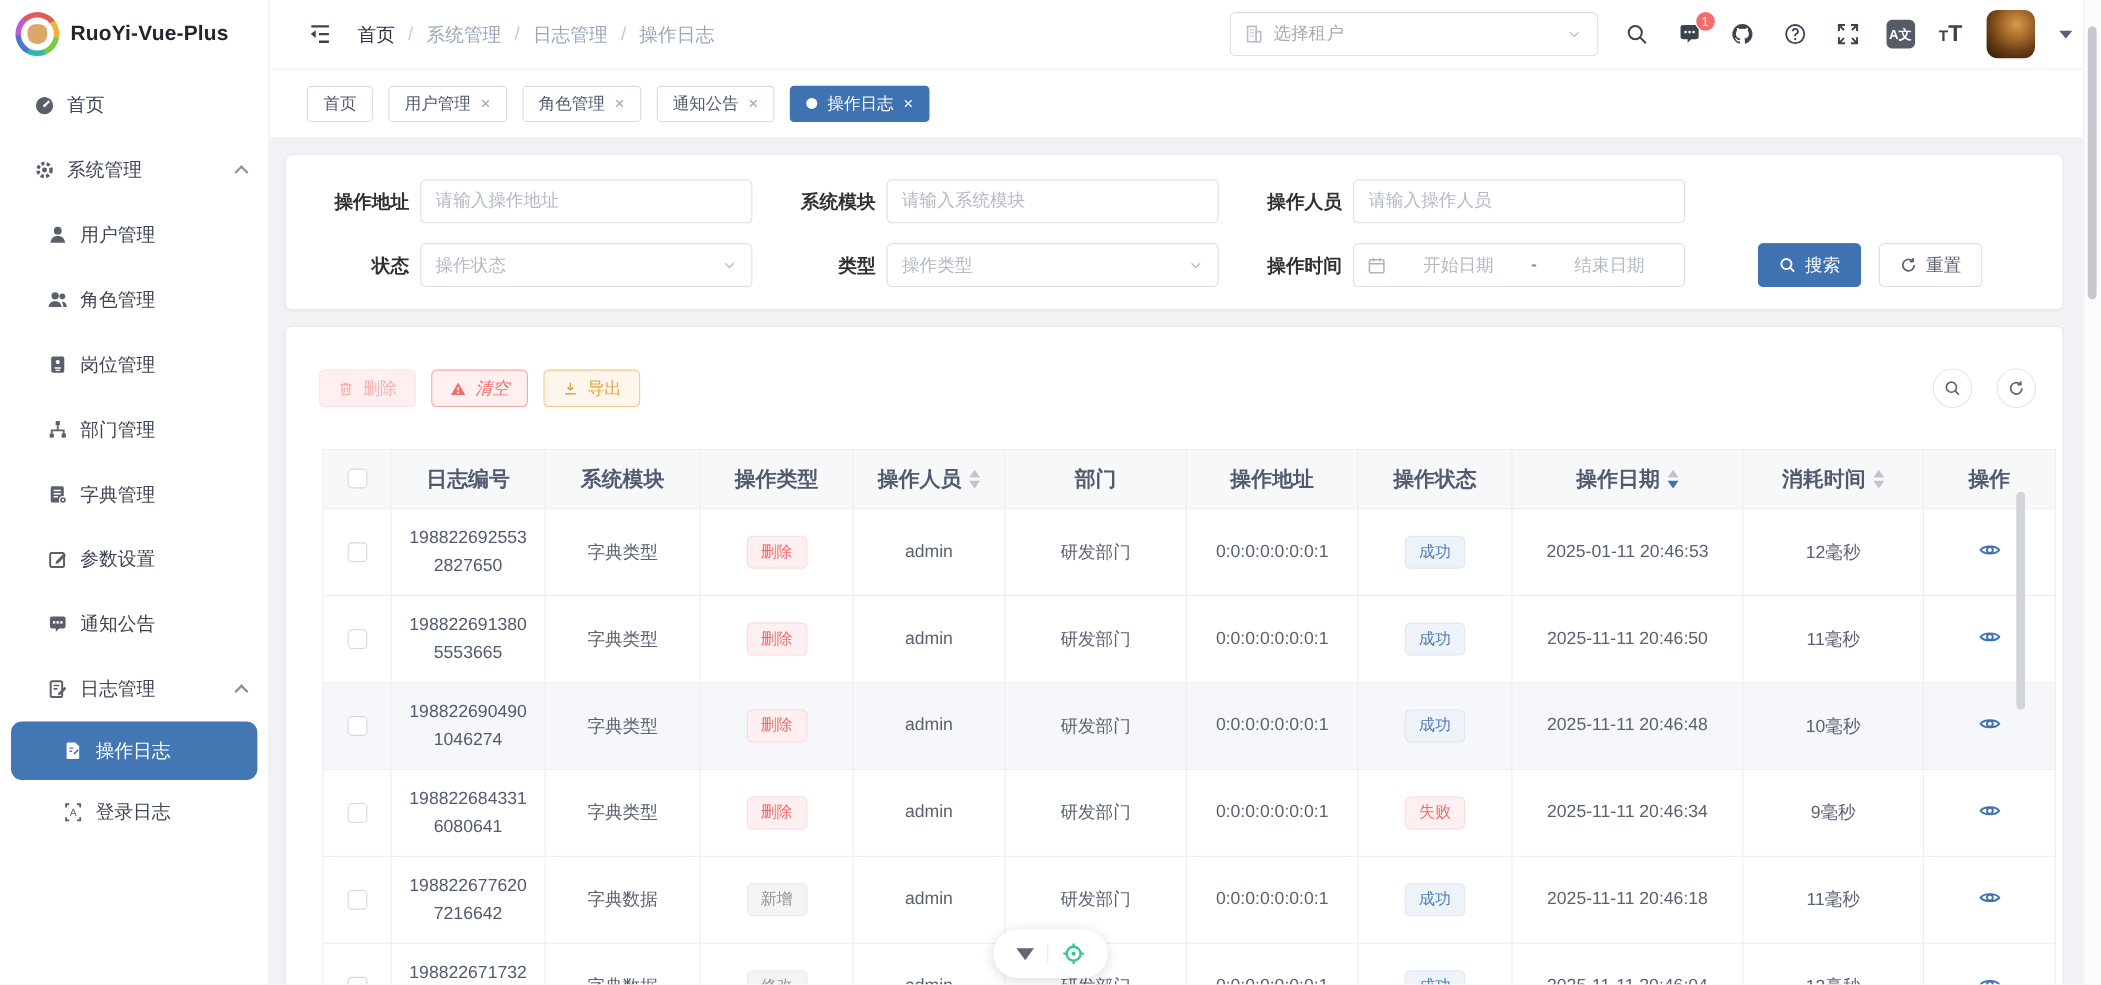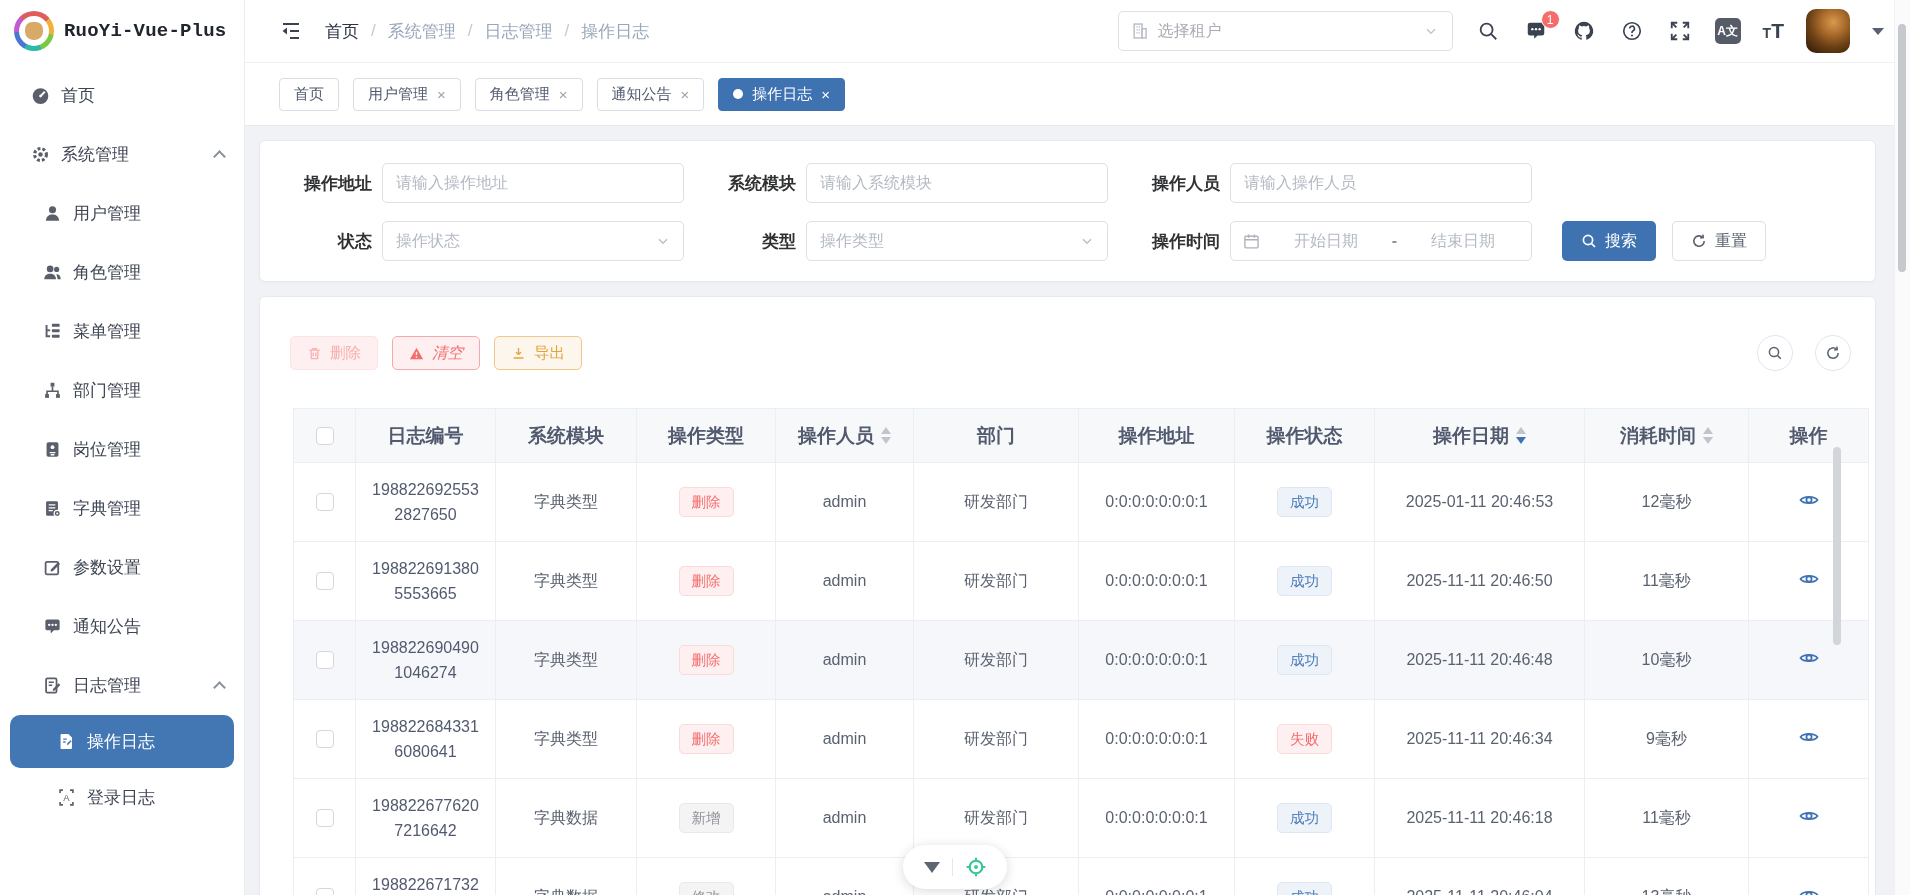--- a/index.html
+++ b/index.html
@@ -3,21 +3,21 @@
 <meta charset="utf-8">
 <style>
   * { margin:0; padding:0; box-sizing:border-box; }
   html,body { width:1910px; height:895px; overflow:hidden;
     font-family:"Liberation Sans","DejaVu Sans",sans-serif; background:#f0f2f5; color:#303133; }
   .stage { position:relative; width:1910px; height:895px; overflow:hidden; }
 
   
   .sidebar { position:absolute; left:0; top:0; width:245px; height:895px; background:#fff;
     border-right:1px solid #e9ecf0; z-index:30; }
-  .logo { height:62px; display:flex; align-items:center; padding-left:14px; gap:10px;font-family:Liberation Mono, monospace; }
+  .logo { height:62px; display:flex; align-items:center; padding-left:14px; gap:10px; }
   .logo-badge { width:40px; height:40px; border-radius:50%; position:relative;
     background:conic-gradient(#e05b5b 0 14%, #f0b13c 14% 28%, #7ac943 28% 44%, #2fb9a8 44% 58%, #4a78d0 58% 74%, #c05bd0 74% 88%, #e05b5b 88% 100%); }
   .logo-badge::before { content:""; position:absolute; inset:5px; background:#fff; border-radius:50%; }
   .logo-badge::after { content:""; position:absolute; inset:11px; background:#d9a968; border-radius:40% 40% 46% 46%; }
   .logo-title { font-size:19px; font-weight:bold; color:#21252e; letter-spacing:.2px; }
   .menu { padding-top:4px; }
   .mi { position:relative; height:59px; display:flex; align-items:center; gap:11px;
     font-size:17px; color:#3d4453; cursor:pointer; }
   .mi.l1 { padding-left:30px; }
   .mi.l2 { padding-left:42px; }
@@ -92,21 +92,21 @@
   .sel .ph { flex:1; font-size:16px; color:#b4bac4; }
   .sel svg { width:14px; height:14px; color:#b9bec8; }
   .dater { width:302px; height:40px; border:1px solid #dcdfe6; border-radius:5px; background:#fff;
     display:flex; align-items:center; padding:0 12px; gap:10px; }
   .dater svg { width:17px; height:17px; color:#adb2bc; flex:0 0 17px; }
   .dater .ph { font-size:16px; color:#b4bac4; flex:1; text-align:center; }
   .dater .dash { color:#8d939e; font-size:16px; font-weight:bold; }
   .btn { height:40px; border-radius:5px; border:1px solid transparent; font-size:16px;
     display:inline-flex; align-items:center; gap:8px; padding:0 18px; cursor:pointer; font-family:inherit; }
   .btn svg { width:16px; height:16px; }
-  .btn-search { background:#3e72b0; color:#fff; }
+  .btn-search { background:#3e72b0; color:#fff; margin-left:36px; }
   .btn-reset { background:#fff; color:#5a6270; border-color:#dcdfe6; margin-left:16px; }
 
   
   .tcard { margin-top:14px; height:630px; padding:38px 16px 0 30px; position:relative; }
   .toolbar { display:flex; align-items:center; }
   .tbtn { height:34px; border-radius:5px; font-size:15.5px; display:inline-flex; align-items:center;
     gap:8px; padding:0 16px; cursor:pointer; border:1px solid transparent; font-family:inherit; }
   .tbtn svg { width:15px; height:15px; }
   .tbtn-del { background:#fef0f0; border-color:#fde2e2; color:#f8b0b0; cursor:not-allowed; }
   .tbtn-clear { background:#fef0f0; border-color:#f6a9a9; color:#f56c6c; margin-left:14px;font-style:italic; }
@@ -205,54 +205,42 @@
           <svg viewBox="0 0 16 16">
               <circle cx="6" cy="5" r="2.8" fill="currentColor"></circle>
               <path d="M1 13.6c.4-3.2 2.2-4.5 5-4.5s4.6 1.3 5 4.5z" fill="currentColor"></path>
               <circle cx="11.5" cy="5.4" r="2.2" fill="currentColor"></circle>
               <path d="M11.3 9.3c2.2.2 3.4 1.4 3.7 4.3h-2.6" fill="currentColor"></path>
             </svg>
         </span>
         <span>角色管理</span>
       </div>
 
-      <div class="mi l2">
-        <span class="micon">
-          <svg viewBox="0 0 16 16">
-              <path d="M3 2.5v9.5h3" fill="none" stroke="currentColor" stroke-width="1.6"></path>
-              <path d="M3 7h3" stroke="currentColor" stroke-width="1.6"></path>
-              <rect x="7.5" y="1.5" width="6.5" height="2.6" rx="0.6" fill="currentColor"></rect>
-              <rect x="7.5" y="6" width="6.5" height="2.6" rx="0.6" fill="currentColor"></rect>
-              <rect x="7.5" y="10.7" width="6.5" height="2.6" rx="0.6" fill="currentColor"></rect>
-            </svg>
-        </span>
-        <span>菜单管理</span>
+
+      <div class="mi l2">
+        <span class="micon">
+          <svg viewBox="0 0 16 16">
+              <rect x="3" y="1.8" width="10" height="12.4" rx="1.5" fill="currentColor"></rect>
+              <circle cx="8" cy="6" r="1.6" fill="#fff"></circle>
+              <path d="M5.6 10.6h4.8M6.4 12.4h3.2" stroke="#fff" stroke-width="1.1"></path>
+            </svg>
+        </span>
+        <span>岗位管理</span>
       </div>
 
       <div class="mi l2">
         <span class="micon">
           <svg viewBox="0 0 16 16">
               <rect x="6.4" y="1.5" width="3.2" height="3.2" fill="currentColor"></rect>
               <rect x="1.8" y="11" width="3.2" height="3.2" fill="currentColor"></rect>
               <rect x="11" y="11" width="3.2" height="3.2" fill="currentColor"></rect>
               <path d="M8 4.7v2.6M3.4 11V8.6h9.2V11M8 7.3v1.3" fill="none" stroke="currentColor" stroke-width="1.4"></path>
             </svg>
         </span>
         <span>部门管理</span>
-      </div>
-
-      <div class="mi l2">
-        <span class="micon">
-          <svg viewBox="0 0 16 16">
-              <rect x="3" y="1.8" width="10" height="12.4" rx="1.5" fill="currentColor"></rect>
-              <circle cx="8" cy="6" r="1.6" fill="#fff"></circle>
-              <path d="M5.6 10.6h4.8M6.4 12.4h3.2" stroke="#fff" stroke-width="1.1"></path>
-            </svg>
-        </span>
-        <span>岗位管理</span>
       </div>
 
       <div class="mi l2">
         <span class="micon">
           <svg viewBox="0 0 16 16">
               <rect x="2.6" y="1.8" width="10" height="12.4" rx="1.2" fill="currentColor"></rect>
               <path d="M4.8 5h5.6M4.8 7.4h5.6M4.8 9.8h3.4" stroke="#fff" stroke-width="1.1"></path>
               <circle cx="12" cy="12.2" r="2.6" fill="currentColor" stroke="#fff" stroke-width="1"></circle>
               <circle cx="12" cy="12.2" r="0.9" fill="#fff"></circle>
             </svg>

